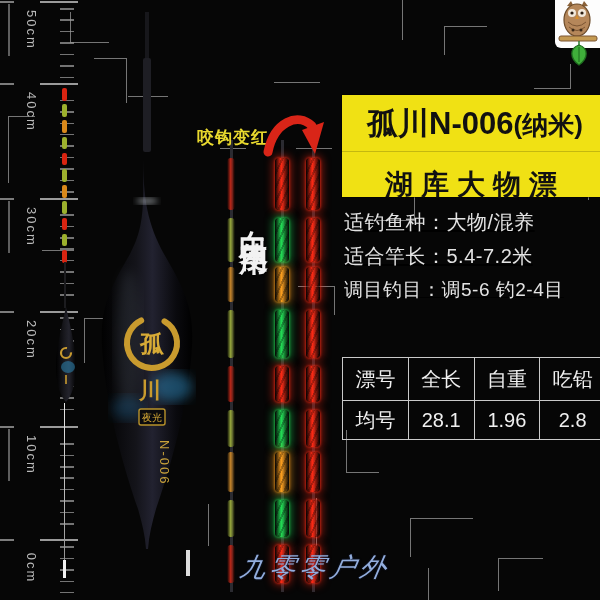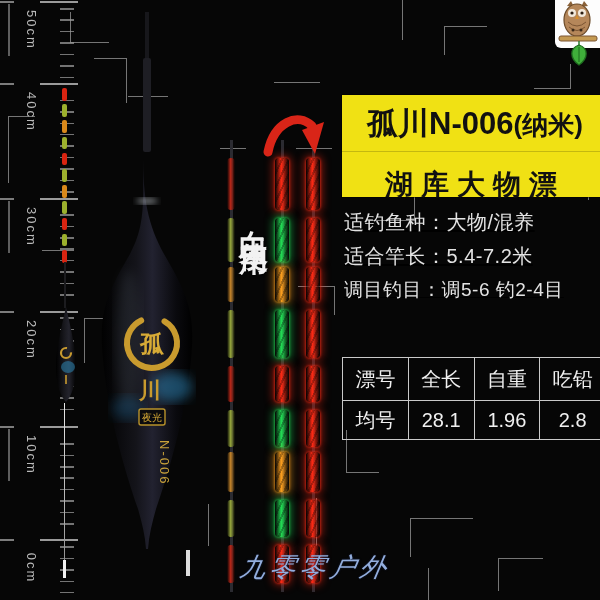--- a/index.html
+++ b/index.html
@@ -247,20 +247,21 @@
       <div class="seg" style="left: 62px; top: 152.8px; width: 5px; height: 12.5px; background: rgb(255, 42, 20); filter: brightness(0.85); border-radius: 2px;"></div>
       <div class="seg" style="left: 62px; top: 169px; width: 5px; height: 12.5px; background: rgb(184, 207, 53); filter: brightness(0.85); border-radius: 2px;"></div>
       <div class="seg" style="left: 62px; top: 185.2px; width: 5px; height: 12.5px; background: rgb(255, 160, 30); filter: brightness(0.85); border-radius: 2px;"></div>
       <div class="seg" style="left: 62px; top: 201.4px; width: 5px; height: 12.5px; background: rgb(184, 207, 53); filter: brightness(0.85); border-radius: 2px;"></div>
       <div class="seg" style="left: 62px; top: 217.6px; width: 5px; height: 12.5px; background: rgb(255, 42, 20); filter: brightness(0.85); border-radius: 2px;"></div>
       <div class="seg" style="left: 62px; top: 233.8px; width: 5px; height: 12.5px; background: rgb(184, 207, 53); filter: brightness(0.85); border-radius: 2px;"></div>
       <div class="seg" style="left: 62px; top: 250px; width: 5px; height: 12.5px; background: rgb(255, 42, 20); filter: brightness(0.85); border-radius: 2px;"></div>
       <div class="led-stem" style="left: 63.5px; top: 262px; height: 46px; width: 2px; background: rgb(28, 28, 31);"></div>
     </div>
 
+  <div class="bite">咬钩变红</div>
   <svg width="70" height="70" style="position:absolute;left:262px;top:96px;" viewBox="0 0 70 70">
     <path d="M6,56 C12,26 36,16 50,30" fill="none" stroke="#d92518" stroke-width="9" stroke-linecap="round"></path>
     <polygon points="40,34 62,26 53,58" fill="#d92518"></polygon>
   </svg>
   <div class="day-use">白天使用</div>
 
   <div class="panel">
     <div class="title-box">
       <div class="title-line1"><span>孤川N-006</span><span class="title-paren">(纳米)</span></div>
       <div class="title-line2">湖库大物漂</div>

